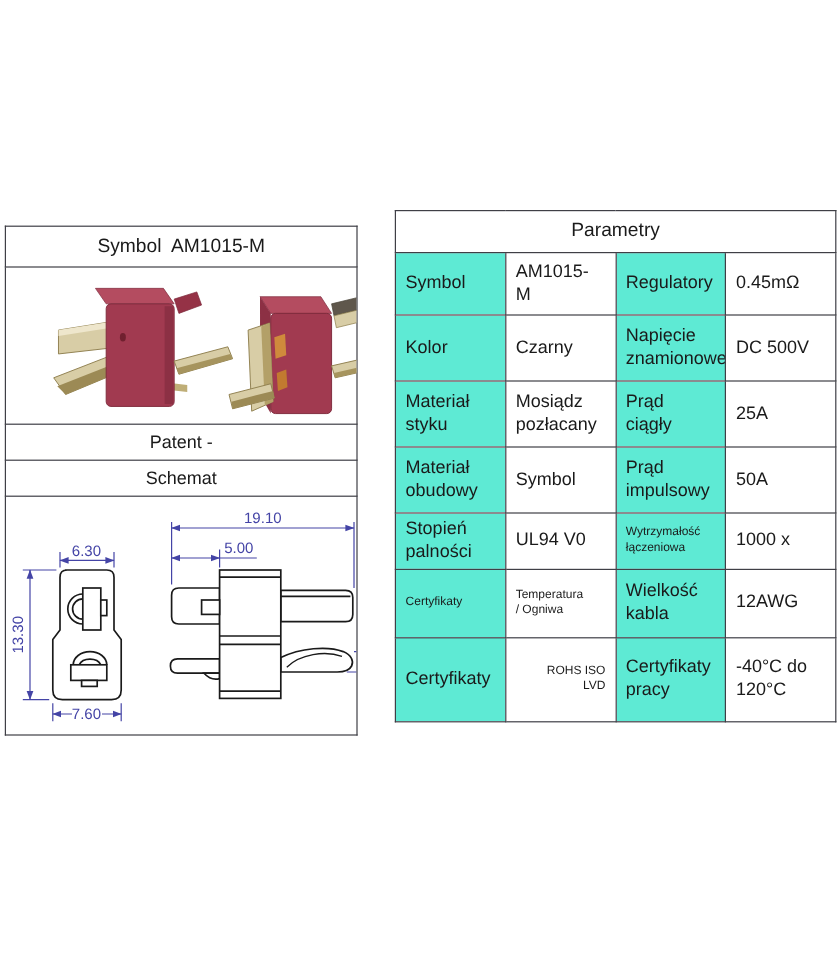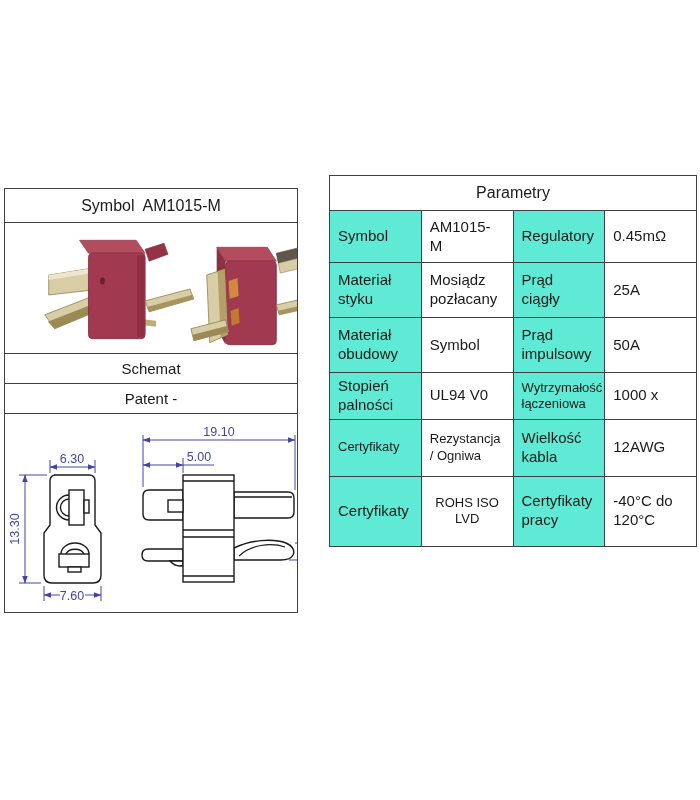--- a/index.html
+++ b/index.html
@@ -18,22 +18,22 @@
   .photo-cell{height:130px;padding:0;background:#fff;}
   .drawing-cell{height:198px;padding:0;background:#fff;}
   .lab{
     background:#5eead4;font-size:15px;padding:4px 8px;
     white-space:pre-line;line-height:1.25;
   }
   .val{
     background:#fff;font-size:15px;padding:4px 8px;
     white-space:pre-line;line-height:1.25;
   }
-  .sm{font-size:13px;}
-  .ctr{text-align:center;}
+  .sm{font-size:10px;}
+  .ctr{text-align:right;}
   .rt-hdr{height:34px;}
   .rh1{height:52px}.rh2{height:55px}.rh3{height:55px}.rh4{height:55px}
   .rh5{height:43px}.rh6{height:57px}.rh7{height:70px}
   .c1{width:109px}.c2{width:79px}.c3{width:103px}.c4{width:77px}
   svg{display:block;}
 </style>
 </head>
 <body>
 
 <div class="page">
@@ -75,24 +75,24 @@
             <polygon points="214,49 221,46 224,112 217,115" fill="#b3a068"></polygon>
             <polygon points="273,82 317,72 320,82 276,92" fill="#d8cda6" stroke="#8f7f4f" stroke-width="0.8"></polygon>
             <polygon points="275,88 319,78 320,82 276,92" fill="#a6945e"></polygon>
             <polygon points="187,106 222,97 225,109 190,118" fill="#d8cda6" stroke="#8f7f4f" stroke-width="0.8"></polygon>
             <polygon points="189,112 224,103 225,109 190,118" fill="#9c8a55"></polygon>
           </g>
         </svg>
       </td>
     </tr>
     <tr>
+      <td class="hdr" style="height:29px;font-size:15px;">Patent -</td>
+    </tr>
+    <tr>
       <td class="hdr" style="height:29px;font-size:15px;">Schemat</td>
-    </tr>
-    <tr>
-      <td class="hdr" style="height:29px;font-size:15px;">Patent -</td>
     </tr>
     <tr>
       <td class="drawing-cell">
         <svg width="323" height="198" viewBox="0 0 323 198" font-family="Liberation Sans, sans-serif">
           <defs>
             <marker id="arr" viewBox="0 0 10 10" refX="9" refY="5" markerWidth="8" markerHeight="8" orient="auto-start-reverse">
               <path d="M0,1.5 L9.5,5 L0,8.5 z" fill="#4444a6"></path>
             </marker>
           </defs>
 
@@ -168,20 +168,27 @@
         <tr>
       <td class="hdr rt-hdr" colspan="4">Parametry</td>
     </tr>
     <tr class="rh1">
       <td class="lab c1">Symbol</td>
       <td class="val c2">AM1015-
 M</td>
       <td class="lab c3">Regulatory</td>
       <td class="val c4">0.45mΩ</td>
     </tr>
+    <tr class="rh2">
+      <td class="lab c1">Kolor</td>
+      <td class="val c2">Czarny</td>
+      <td class="lab c3">Napięcie
+znamionowe</td>
+      <td class="val c4">DC 500V</td>
+    </tr>
     <tr class="rh3">
       <td class="lab c1">Materiał
 styku</td>
       <td class="val c2">Mosiądz
 pozłacany</td>
       <td class="lab c3">Prąd
 ciągły</td>
       <td class="val c4">25A</td>
     </tr>
     <tr class="rh4">
@@ -195,21 +202,21 @@
     <tr class="rh5">
       <td class="lab c1">Stopień
 palności</td>
       <td class="val c2">UL94 V0</td>
       <td class="lab c3 sm">Wytrzymałość
 łączeniowa</td>
       <td class="val c4">1000 x</td>
     </tr>
     <tr class="rh6">
       <td class="lab c1 sm">Certyfikaty</td>
-      <td class="val c2 sm">Rezystancja
+      <td class="val c2 sm">Temperatura
 / Ogniwa</td>
       <td class="lab c3">Wielkość
 kabla</td>
       <td class="val c4">12AWG</td>
     </tr>
     <tr class="rh7">
       <td class="lab c1">Certyfikaty</td>
       <td class="val c2 sm ctr">ROHS ISO
 LVD</td>
       <td class="lab c3">Certyfikaty

